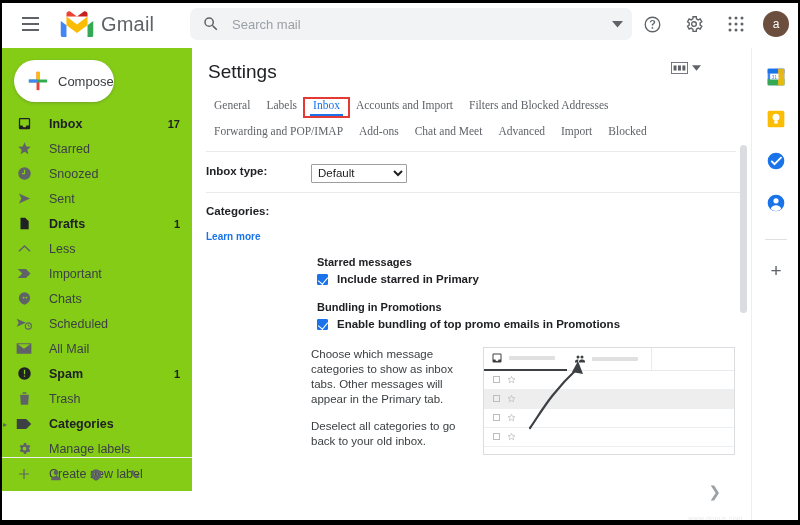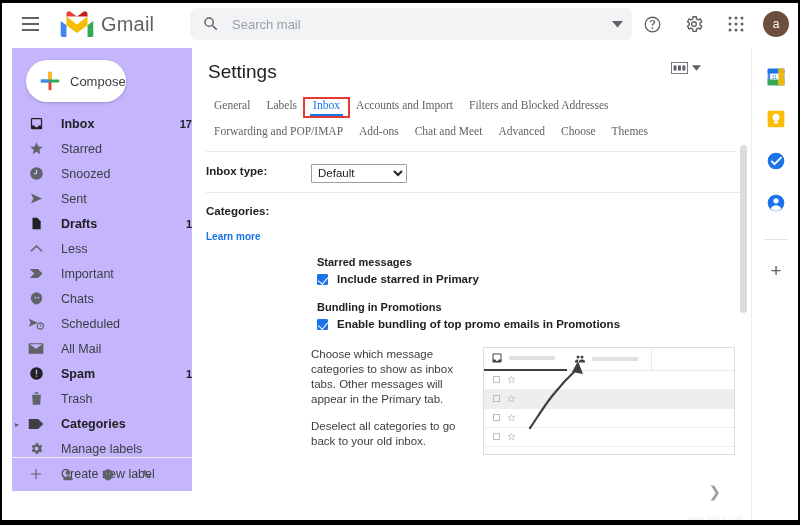--- a/index.html
+++ b/index.html
@@ -64,22 +64,22 @@
   }
   .avatar {
     width: 26px; height: 26px; border-radius: 50%;
     background: #6b4e3d; color: #fff;
     font-size: 12px; display: flex; align-items: center; justify-content: center;
     margin: 0 11px 0 6px; cursor: pointer;
   }
 
   
   .sidebar {
-    position: absolute; left: 12px; top: 48px; width: 192px; height: 443px;
-    background: #c4b5fd; overflow: hidden;
+    position: absolute; left: 0; top: 48px; width: 192px; height: 443px;
+    background: #84cc16; overflow: hidden;
   }
   .compose {
     margin: 12px 0 0 14px;
     width: 100px; height: 42px;
     border-radius: 21px; background: #fff;
     box-shadow: 0 1px 3px rgba(60,64,67,.28);
     display: flex; align-items: center; cursor: pointer;
   }
   .plus-ico { width: 22px; height: 22px; margin-left: 13px; flex: 0 0 auto; }
   .compose-label { font-size: 13px; color: #3c4043; margin-left: 9px; }
@@ -583,22 +583,22 @@
         <div class="tab">Labels</div>
         <div class="tab active annotated">Inbox</div>
         <div class="tab">Accounts and Import</div>
         <div class="tab">Filters and Blocked Addresses</div>
       </div>
       <div class="tabrow">
         <div class="tab">Forwarding and POP/IMAP</div>
         <div class="tab">Add-ons</div>
         <div class="tab">Chat and Meet</div>
         <div class="tab">Advanced</div>
-        <div class="tab">Choose</div>
-        <div class="tab">Themes</div>
+        <div class="tab">Import</div>
+        <div class="tab">Blocked</div>
       </div>
     </div>
 
     <div class="divider-line"></div>
 
     <div class="settings-body">
 
       <div class="srow">
         <div class="slabel">Inbox type:</div>
         <div class="sfield">

